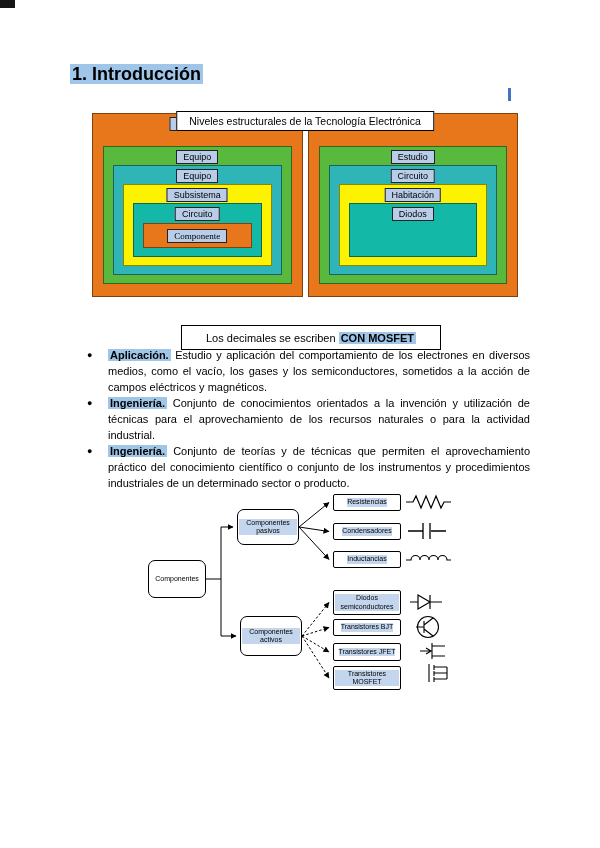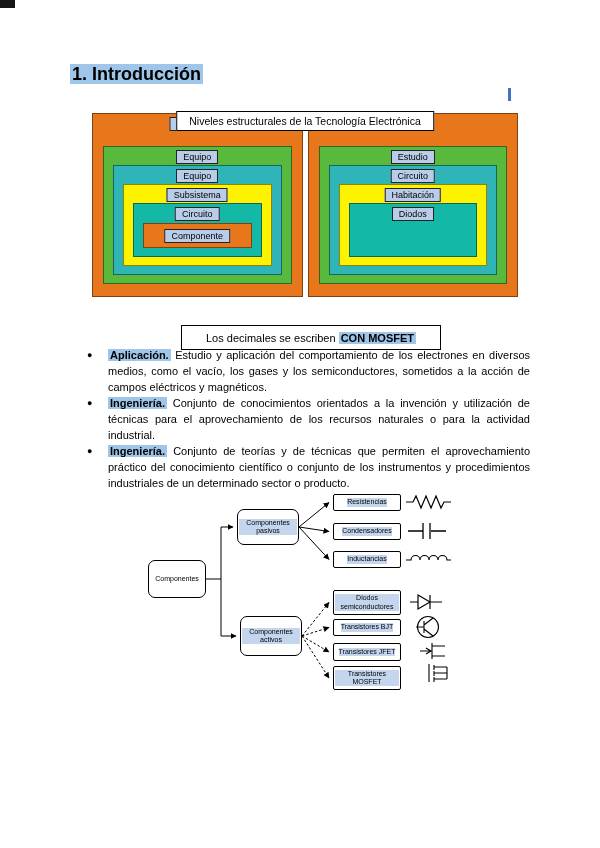--- a/index.html
+++ b/index.html
@@ -20,21 +20,21 @@
     position:absolute; top:0; left:50%; transform:translateX(-50%); z-index:3;
     background:#fff; border:1px solid #000; font-size:10.5px; padding:3px 12px; white-space:nowrap;margin-top:13px;
   }
   .panels { display:flex; gap:5px; margin-top:15px; height:184px; }
   .panel { position:relative; flex:1; background:#E8771C; border:1px solid rgba(0,0,0,.45); }
   .nest { position:absolute; border:1px solid rgba(0,0,0,.45); }
   .n1 { top:32px; left:10px; right:10px; bottom:12px; background:#59B93C; }
   .n2 { top:18px; left:9px; right:9px; bottom:8px; background:#2FB4B7; }
   .n3 { top:18px; left:9px; right:9px; bottom:8px; background:#FDF200; }
   .n4 { top:18px; left:9px; right:9px; bottom:8px; background:#14b8a6; }
-  .n5 { top:19px; left:9px; right:9px; bottom:8px; background:#E8771C; }
+  .n5 { top:19px; left:9px; right:9px; bottom:8px; background:#E8771C;font-family:Liberation Serif, serif; }
   .chip {
     position:absolute; top:3px; left:50%; transform:translateX(-50%); z-index:2;
     background:#B9CDE9; border:1px solid #222; font-size:9px; padding:1px 6px; white-space:nowrap;
   }
   .chip-center { top:50%; transform:translate(-50%,-50%); }
 
   
   .note-box {
     position:absolute; left:181px; top:325px; width:260px; height:25px;
     border:1px solid #000; display:flex; align-items:center; justify-content:center;

